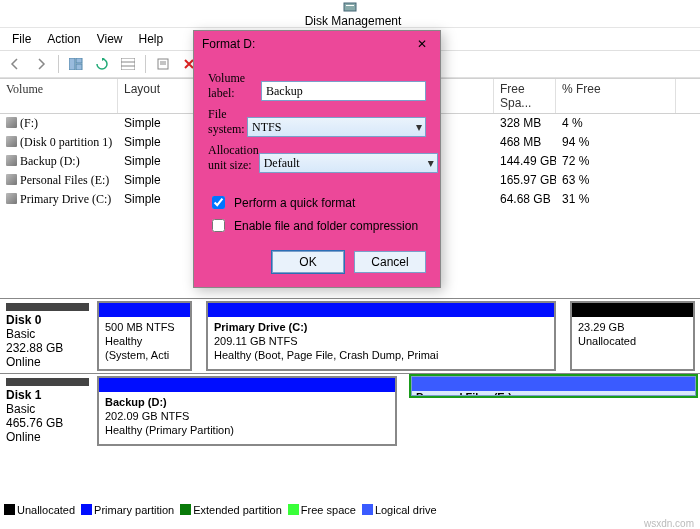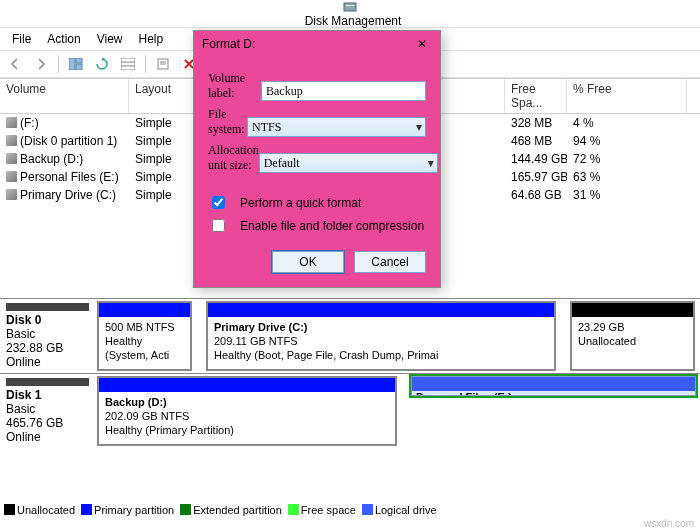--- a/index.html
+++ b/index.html
@@ -29,21 +29,21 @@
   
   .toolbar { height: 28px; display:flex; align-items:center; padding:0 4px; border-top:1px solid #e0e0e0; border-bottom:1px solid #e0e0e0; gap:4px;}
   .tbtn { width:22px; height:22px; display:flex; align-items:center; justify-content:center; border:1px solid transparent;}
   .tsep { width:1px; height:18px; background:#ccc; margin:0 2px;}
   
   .vollist { border-top:1px solid #d0d0d0; }
   .vollist .hdr { display:flex; background:#fff; border-bottom:1px solid #d0d0d0;}
   .vollist .hdr .hcell { padding:3px 6px; border-right:1px solid #e0e0e0; font-weight:400; color:#333;}
   .vollist .row { display:flex;}
   .vollist .cell { padding:2px 6px; white-space:nowrap; overflow:hidden; }
-  .c-vol { width:129px;} .c-lay{width:376px;} .c-free{width:62px;} .c-pct{width:120px;}
+  .c-vol { width:118px;font-family:Liberation Serif, serif;} .c-lay{width:376px;} .c-free{width:62px;} .c-pct{width:120px;}
   .voldisk { width:11px; height:11px; display:inline-block; margin-right:3px; background:linear-gradient(135deg,#bbb 0,#777 100%); border-radius:1px; position:relative; top:1px;}
   
   .diskpane { position:absolute; left:0; right:0; top:294px; padding-top:4px;}
   .diskrow { display:flex; border-top:1px solid #888; }
   .disklegend { width:95px; padding:4px 6px; background:#fff; }
   .disklegend .bar { height:8px; margin-bottom:2px;}
   .disklegend .name { font-weight:600;}
   .partwrap { flex:1; display:flex; gap:12px; padding:2px 2px;}
   .part { border:2px solid #888; margin-right:2px; padding:4px 6px; overflow:hidden; position:relative; background:#fff;}
   .part .phead { position:absolute; left:0; right:0; top:0; height:14px;}
@@ -62,21 +62,21 @@
   .modal .mtitle { height:26px; display:flex; align-items:center; padding:0 8px; font-size:12px;}
   .modal .mtitle .spacer{flex:1;}
   .modal .mclose { width:20px; text-align:center;}
   .modal .mbody { padding:8px 14px 14px;}
   .frow { display:flex; align-items:flex-end; margin:6px 0;font-family:Liberation Serif, serif;}
   .frow .flab { width:108px;}
   .txt, .sel { flex:1; height:20px; border:1px solid #7a9fcb; padding:0 4px; font:inherit; background:#fff;}
   .sel { appearance:none; background:linear-gradient(#eaf3fc,#d7e8fa); position:relative; padding-right:18px;}
   .selwrap { flex:1; position:relative;}
   .selwrap .chev { position:absolute; right:4px; top:3px; pointer-events:none; color:#333;}
-  .chk { display:flex; align-items:center; gap:12px; margin:4px 0 2px;}
+  .chk { display:flex; align-items:center; gap:6px; margin:4px 0 2px;}
   .chk input { width:13px; height:13px;}
   .btnrow { display:flex; justify-content:flex-end; gap:10px; margin-top:16px;}
   .btn { min-width:72px; height:22px; border:1px solid #7a9fcb; background:#e9f2fb; font:inherit;}
   .btn.primary { outline:1px solid #2b6fb5;}
   svg { display:block;}
 </style>
 </head>
 <body>
 
 <div class="titlebar">

